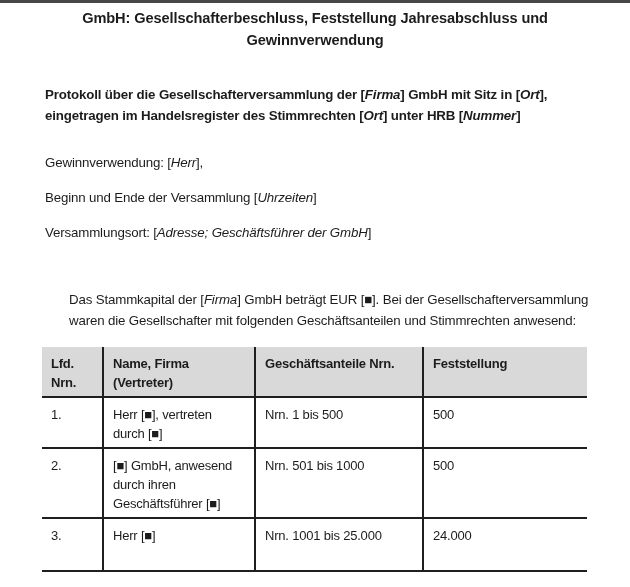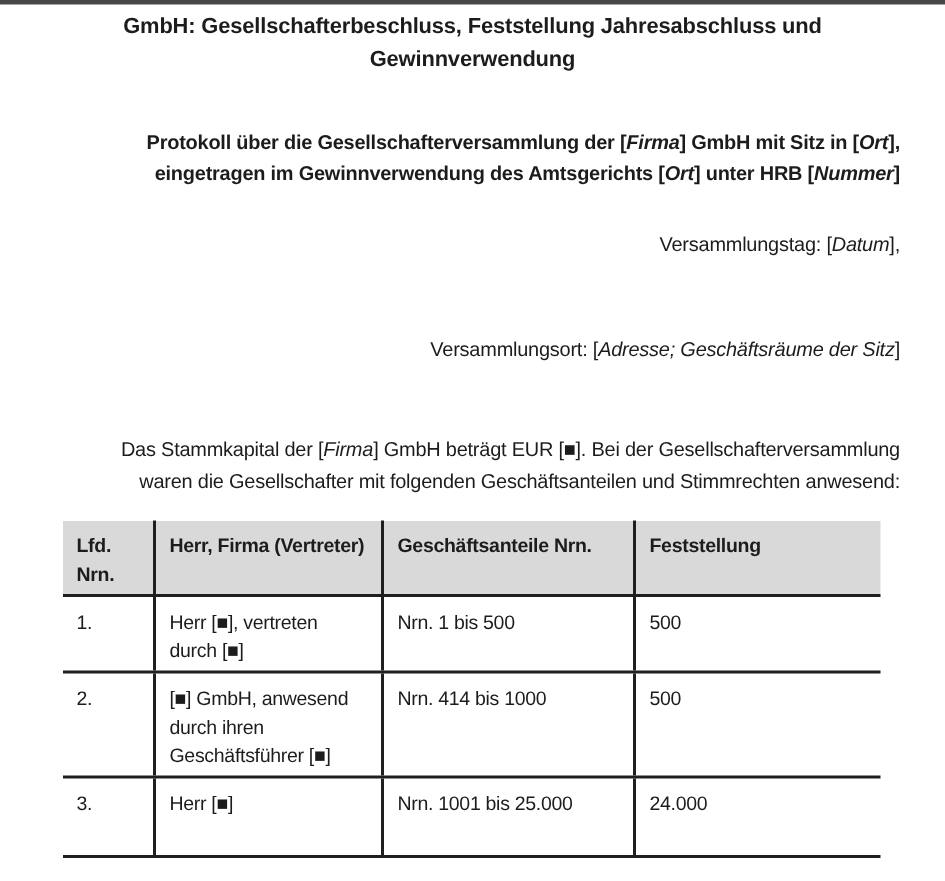--- a/index.html
+++ b/index.html
@@ -26,26 +26,26 @@
     position:absolute;top:7px;left:0;right:0;
     margin:0;
     text-align:center;
     font-size:14.6px;font-weight:bold;line-height:22px;
     letter-spacing:-0.1px;
   }
   .para{
     position:absolute;left:45px;right:30px;
     font-size:13.3px;line-height:20.5px;letter-spacing:-0.15px;
   }
-  .para .line{white-space:nowrap;text-align:right;}
+  .para .line{white-space:nowrap;}
   .p-protokoll{top:85px;font-weight:bold;}
   .p-m1{top:153px;}
   .p-m2{top:188px;}
   .p-m3{top:223px;}
-  .p-stamm{top:290px;}
+  .p-stamm{top:290px;margin-left:24px;}
   .it{font-style:italic;}
 
   table.sh{
     position:absolute;top:347px;left:42px;
     width:545px;
     border-collapse:collapse;
     table-layout:fixed;
     font-size:13px;letter-spacing:-0.2px;
   }
   table.sh th,table.sh td{
@@ -75,63 +75,66 @@
 
   <div class="top-bar"></div>
 
   <h1 class="title">
     <div class="line">GmbH: Gesellschafterbeschluss, Feststellung Jahresabschluss und</div>
     <div class="line">Gewinnverwendung</div>
   </h1>
 
   <div class="para p-protokoll">
     <div class="line"><span>Protokoll über die Gesellschafterversammlung der [</span><span class="it">Firma</span><span>] GmbH mit Sitz in [</span><span class="it">Ort</span><span>],</span></div>
-    <div class="line"><span>eingetragen im Gewinnverwendung des Amtsgerichts [</span><span class="it">Ort</span><span>] unter HRB [</span><span class="it">Nummer</span><span>]</span></div>
+    <div class="line"><span>eingetragen im Handelsregister des Stimmrechten [</span><span class="it">Ort</span><span>] unter HRB [</span><span class="it">Nummer</span><span>]</span></div>
   </div>
 
   <div class="para p-m1">
-    <div class="line"><span>Versammlungstag: [</span><span class="it">Datum</span><span>],</span></div>
+    <div class="line"><span>Gewinnverwendung: [</span><span class="it">Herr</span><span>],</span></div>
   </div>
 
+  <div class="para p-m2">
+    <div class="line"><span>Beginn und Ende der Versammlung [</span><span class="it">Uhrzeiten</span><span>]</span></div>
+  </div>
 
   <div class="para p-m3">
-    <div class="line"><span>Versammlungsort: [</span><span class="it">Adresse; Geschäftsräume der Sitz</span><span>]</span></div>
+    <div class="line"><span>Versammlungsort: [</span><span class="it">Adresse; Geschäftsführer der GmbH</span><span>]</span></div>
   </div>
 
   <div class="para p-stamm">
     <div class="line"><span>Das Stammkapital der [</span><span class="it">Firma</span><span>] GmbH beträgt EUR [■]. Bei der Gesellschafterversammlung</span></div>
     <div class="line"><span>waren die Gesellschafter mit folgenden Geschäftsanteilen und Stimmrechten anwesend:</span></div>
   </div>
 
   <table class="sh">
     <colgroup>
       <col style="width:61px">
       <col style="width:152px">
       <col style="width:168px">
       <col style="width:164px">
     </colgroup>
     <thead>
       <tr class="h-head">
         <th>Lfd. Nrn.</th>
-        <th>Herr, Firma (Vertreter)</th>
+        <th>Name, Firma (Vertreter)</th>
         <th>Geschäftsanteile Nrn.</th>
         <th>Feststellung</th>
       </tr>
     </thead>
     <tbody>
       <tr class="h-r1">
         <td>1.</td>
         <td>Herr [■], vertreten durch [■]</td>
         <td>Nrn. 1 bis 500</td>
         <td>500</td>
       </tr>
       <tr class="h-r2">
         <td>2.</td>
         <td>[■] GmbH, anwesend durch ihren Geschäftsführer [■]</td>
-        <td>Nrn. 414 bis 1000</td>
+        <td>Nrn. 501 bis 1000</td>
         <td>500</td>
       </tr>
       <tr class="h-r3">
         <td>3.</td>
         <td>Herr [■]</td>
         <td>Nrn. 1001 bis 25.000</td>
         <td>24.000</td>
       </tr>
     </tbody>
   </table>

